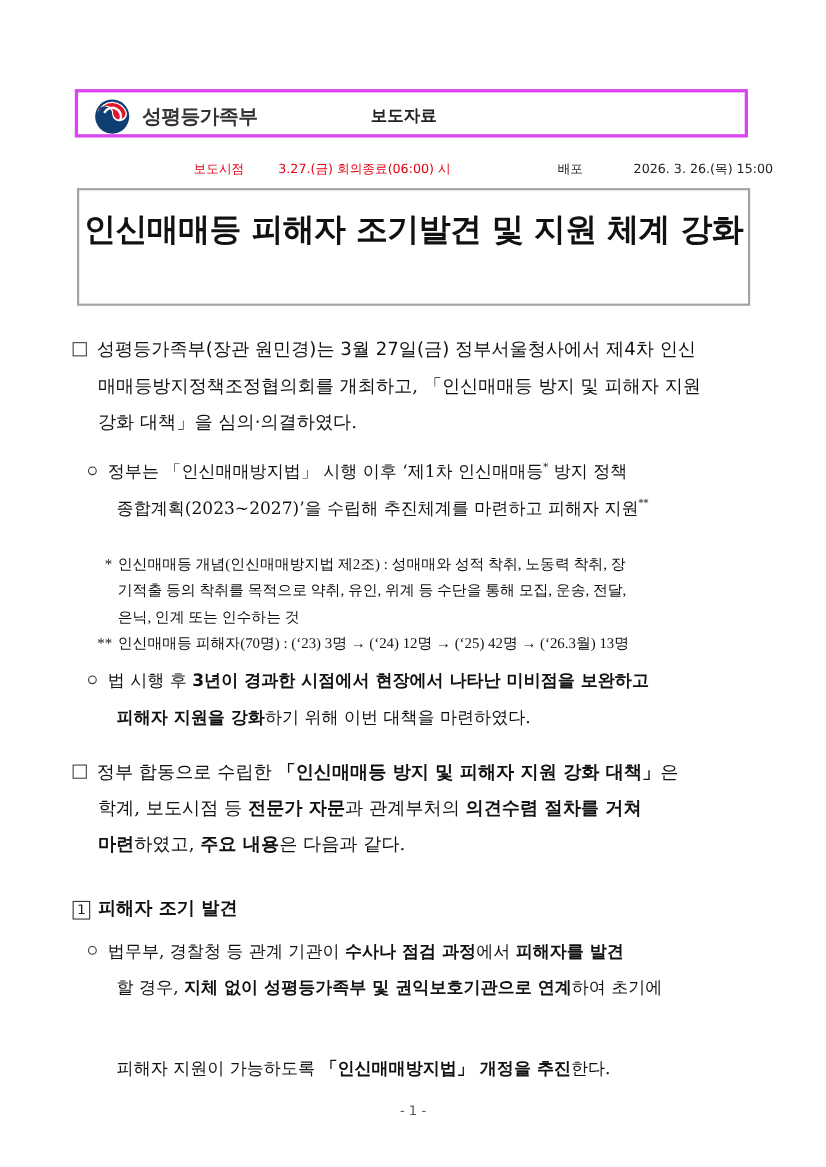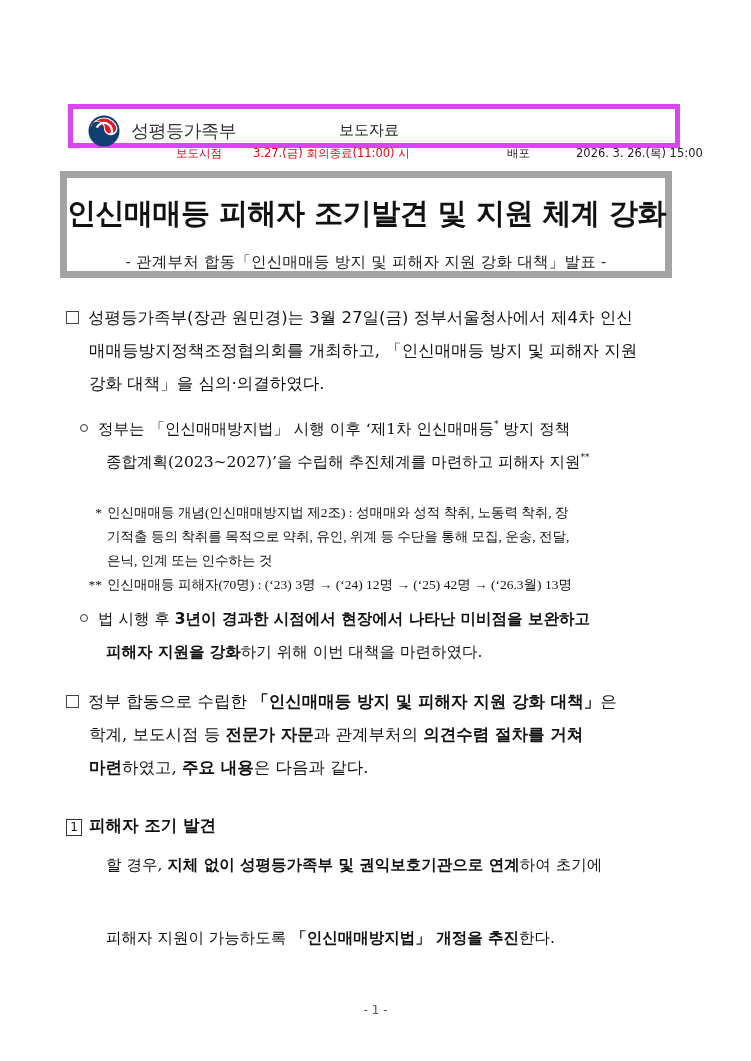--- a/index.html
+++ b/index.html
@@ -16,24 +16,25 @@
       color: #111111;
     }
     .page {
       position: absolute;
       left: 0; top: 0;
       width: 751px; height: 1061px;
     }
     
     .header-box {
       position: absolute;
-      left: 68px; top: 104px;
+      left: 68px; top: 81px;
       width: 612px; height: 44px;
-      border: 5px solid #d946ef;
-      box-sizing: border-box;
+      border: 3px solid #d946ef;
+      box-sizing: border-box;
+      font-weight: bold;
     }
     .logo-emblem {
       position: absolute;
       left: 14px; top: 5px;
       width: 34px; height: 34px;
     }
     .ministry-name {
       position: absolute;
       left: 58px; top: 10px;
       font-family: "DejaVu Sans", sans-serif;
@@ -55,23 +56,23 @@
       position: absolute;
       top: 146px;
       font-size: 11.5px;
       white-space: nowrap;
     }
     .meta-red { color: #e60012; }
     .meta-dark { color: #222222; margin-left: 40px; }
     
     .title-box {
       position: absolute;
-      left: 60px; top: 171px;
+      left: 70px; top: 171px;
       width: 612px; height: 107px;
-      border: 7px solid #a3a3a3;
+      border: 2px solid #a3a3a3;
       box-sizing: border-box;
     }
     .main-title {
       position: absolute;
       left: 0; right: 0; top: 16px;
       text-align: center;
       font-family: "DejaVu Sans", sans-serif;
       font-size: 29px;
       font-weight: bold;
       color: #111111;
@@ -204,27 +205,26 @@
       <circle cx="17" cy="17" r="15.5" fill="#0f3e73"></circle>
       <path d="M3.5 13.5 A14 14 0 0 1 30.5 14 A6.8 6.8 0 0 1 17 15.5 A6.8 6.8 0 0 0 3.5 13.5 Z" fill="#ffffff"></path>
       <path d="M5 13 A12.8 12.8 0 0 1 29.2 13.5 A5.6 5.6 0 0 1 17.8 14.2 A6.2 6.2 0 0 0 5 13 Z" fill="#e0142b"></path>
       <path d="M9 17 A8 8 0 0 1 25 17" stroke="#ffffff" stroke-width="2.2" fill="none" transform="rotate(25 17 17)"></path>
     </svg>
     <span class="ministry-name">성평등가족부</span>
     <span class="doc-type">보도자료</span>
   </div>
 
   <span class="meta-line meta-red" style="left:176px;">보도시점</span>
-  <span class="meta-line meta-red" style="left:253px;">3.27.(금) 회의종료(11:00) 시</span>
+  <span class="meta-line meta-red" style="left:253px;">3.27.(금) 회의종료(06:00) 시</span>
   <span class="meta-line meta-dark" style="left:467px;">배포</span>
   <span class="meta-line meta-dark" style="left:536px;">2026. 3. 26.(목) 15:00</span>
 
   <div class="title-box">
     <div class="main-title">인신매매등 피해자 조기발견 및 지원 체계 강화</div>
-    <div class="sub-title">- 관계부처 합동「인신매매등 방지 및 피해자 지원 강화 대책」발표 -</div>
   </div>
 
   <div class="para" style="top:301px;">
     <span class="line">
       <span class="square-bullet"></span><span class="s">성평등가족부(장관 원민경)는 3월 27일(금) 정부서울청사에서 제4차 인신</span>
     </span>
     <span class="line indent-1">
       <span class="s">매매등방지정책조정협의회</span><span class="n">를 개최하고, </span><span class="s">「인신매매등 방지 및 피해자 지원</span>
     </span>
     <span class="line indent-1">
@@ -267,20 +267,23 @@
     <span class="line indent-1">
       <span class="b">마련</span><span class="n">하였고, </span><span class="b">주요 내용</span><span class="n">은 다음과 같다.</span>
     </span>
   </div>
 
   <div class="section-heading">
     <span class="section-num">1</span><span>피해자 조기 발견</span>
   </div>
 
   <div class="para" style="top:849px; left:80px; width:606px; font-size:15.5px;">
+    <span class="line">
+      <span class="circle-bullet"></span><span class="n">법무부, 경찰청 등 관계 기관이 </span><span class="b">수사나 점검 과정</span><span class="n">에서 </span><span class="b">피해자를 발견</span>
+    </span>
     <span class="line" style="padding-left:26px;">
       <span class="n">할 경우, </span><span class="b">지체 없이 성평등가족부 및 권익보호기관으로 연계</span><span class="n">하여 초기에</span>
     </span>
     <span class="line" style="padding-left:26px;margin-top:40px;">
       <span class="n">피해자 지원이 가능하도록 </span><span class="b">「인신매매방지법」 개정을 추진</span><span class="n">한다.</span>
     </span>
   </div>
 
   <div class="page-number">- 1 -</div>
 

